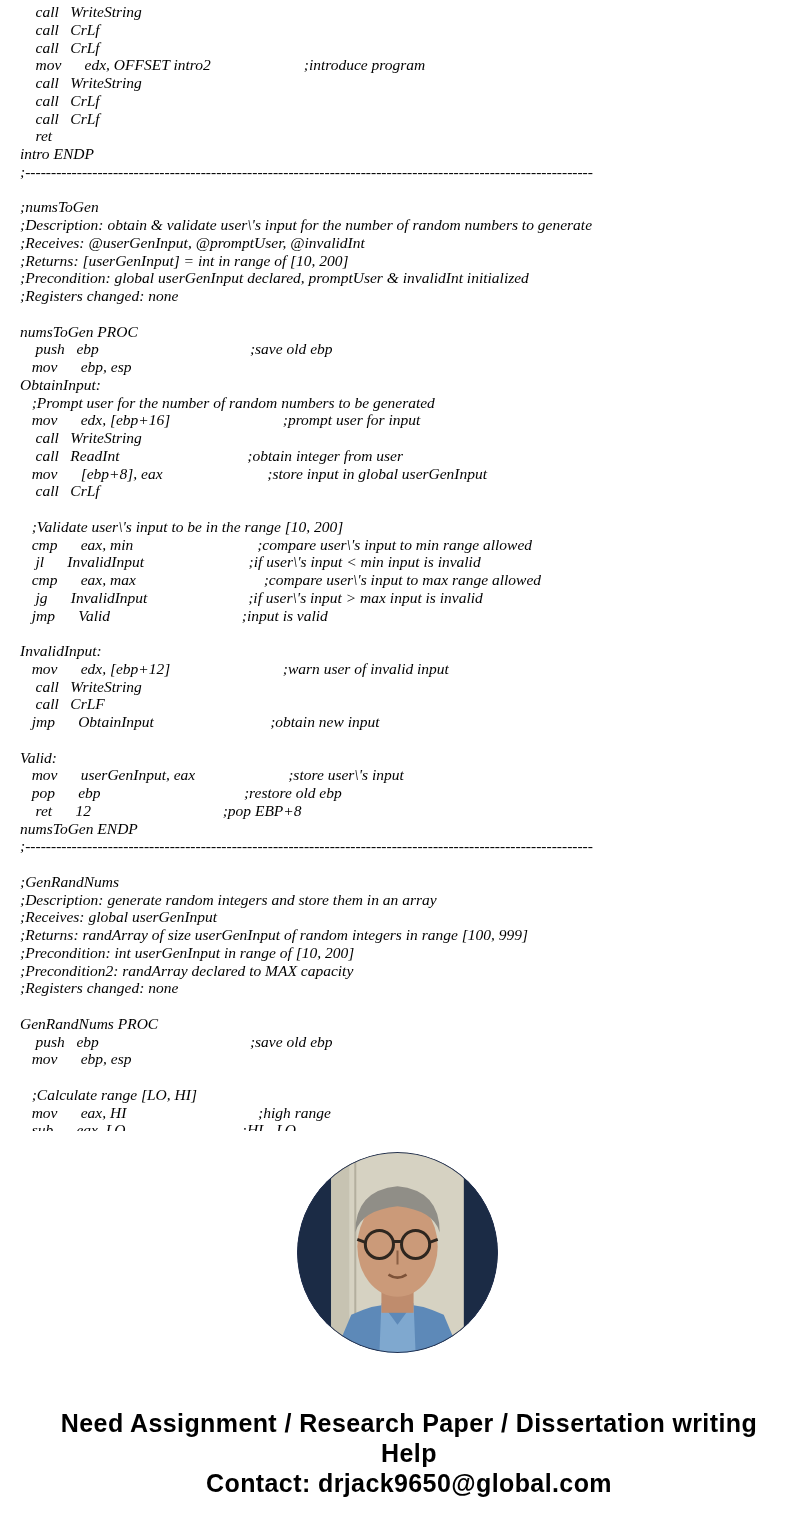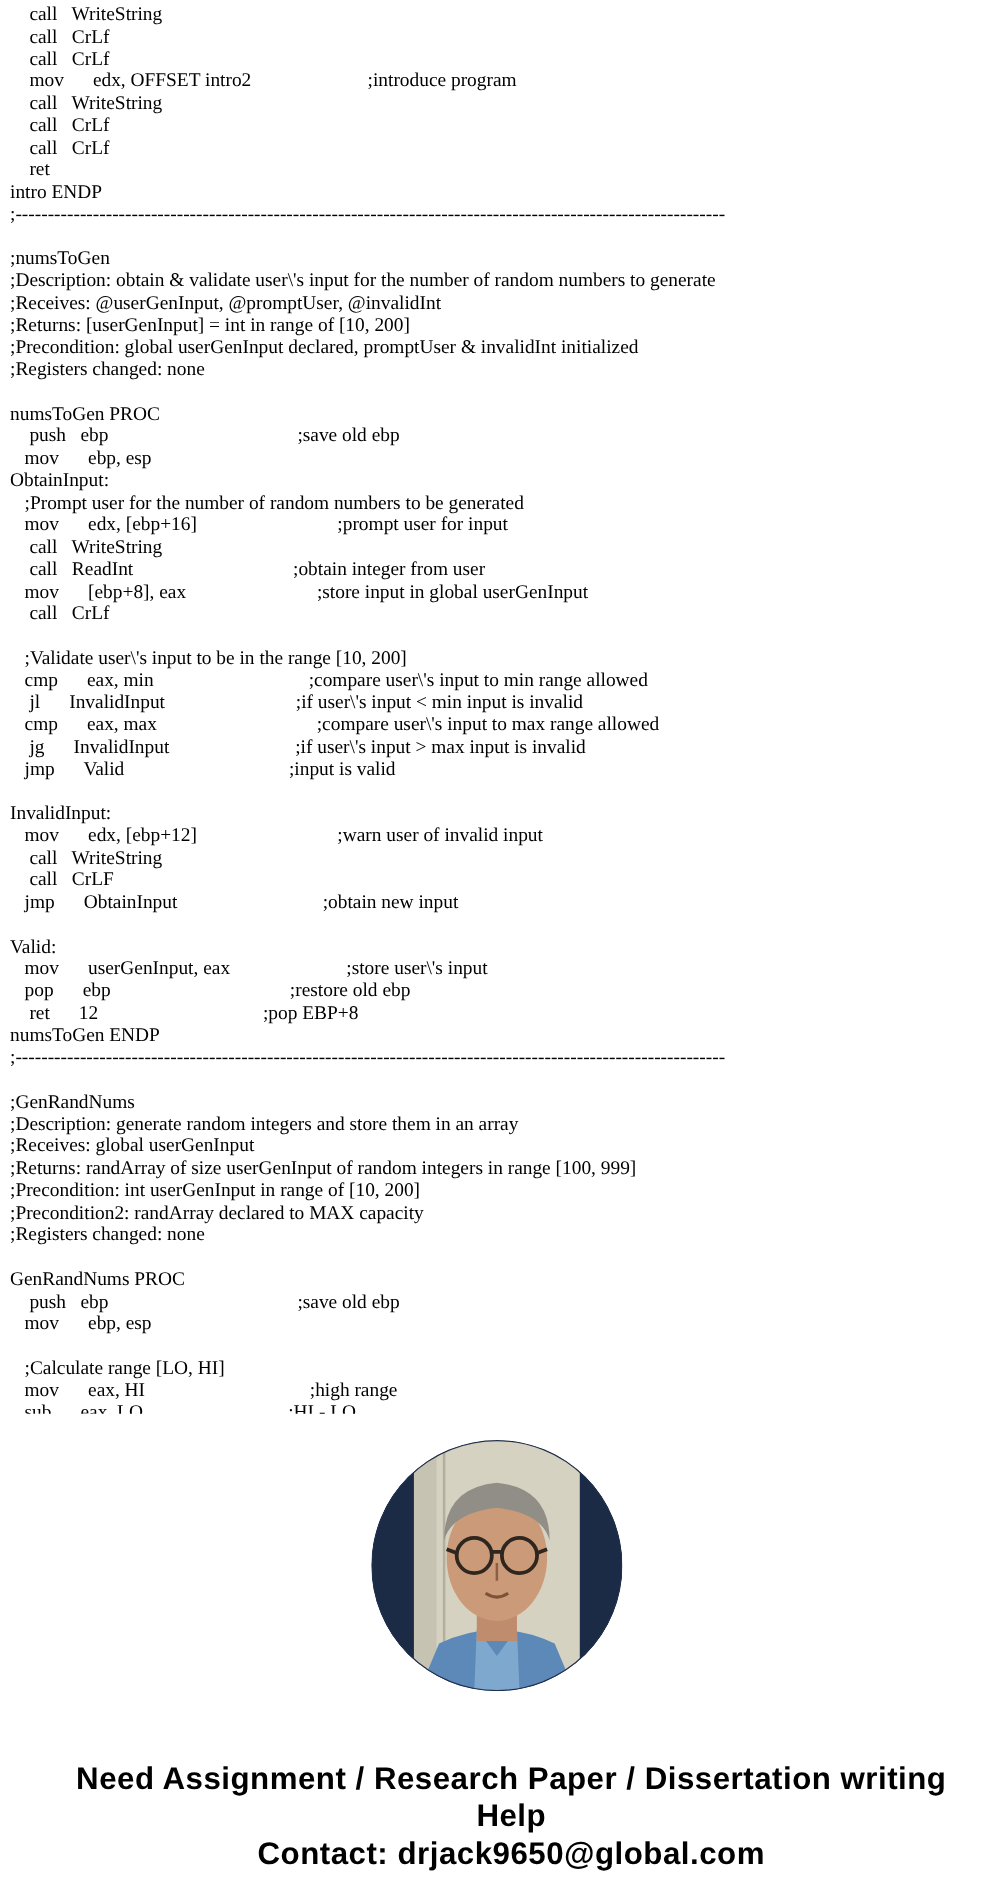--- a/index.html
+++ b/index.html
@@ -12,22 +12,23 @@
   }
   .page {
     width: 794px;
     height: 1523px;
     background: #ffffff;
     position: relative;
   }
   .code-section {
     height: 1131px;
     overflow: hidden;
-    padding: 3px 8px 0 8px;
+    padding: 3px 8px 0 20px;
     box-sizing: border-box;
+    font-style: italic;
   }
   pre.code {
     margin: 0;
     font-family: "Liberation Serif", serif;
     font-size: 15.5px;
     line-height: 17.75px;
     color: #000000;
     white-space: pre-wrap;
     word-break: normal;
   }

